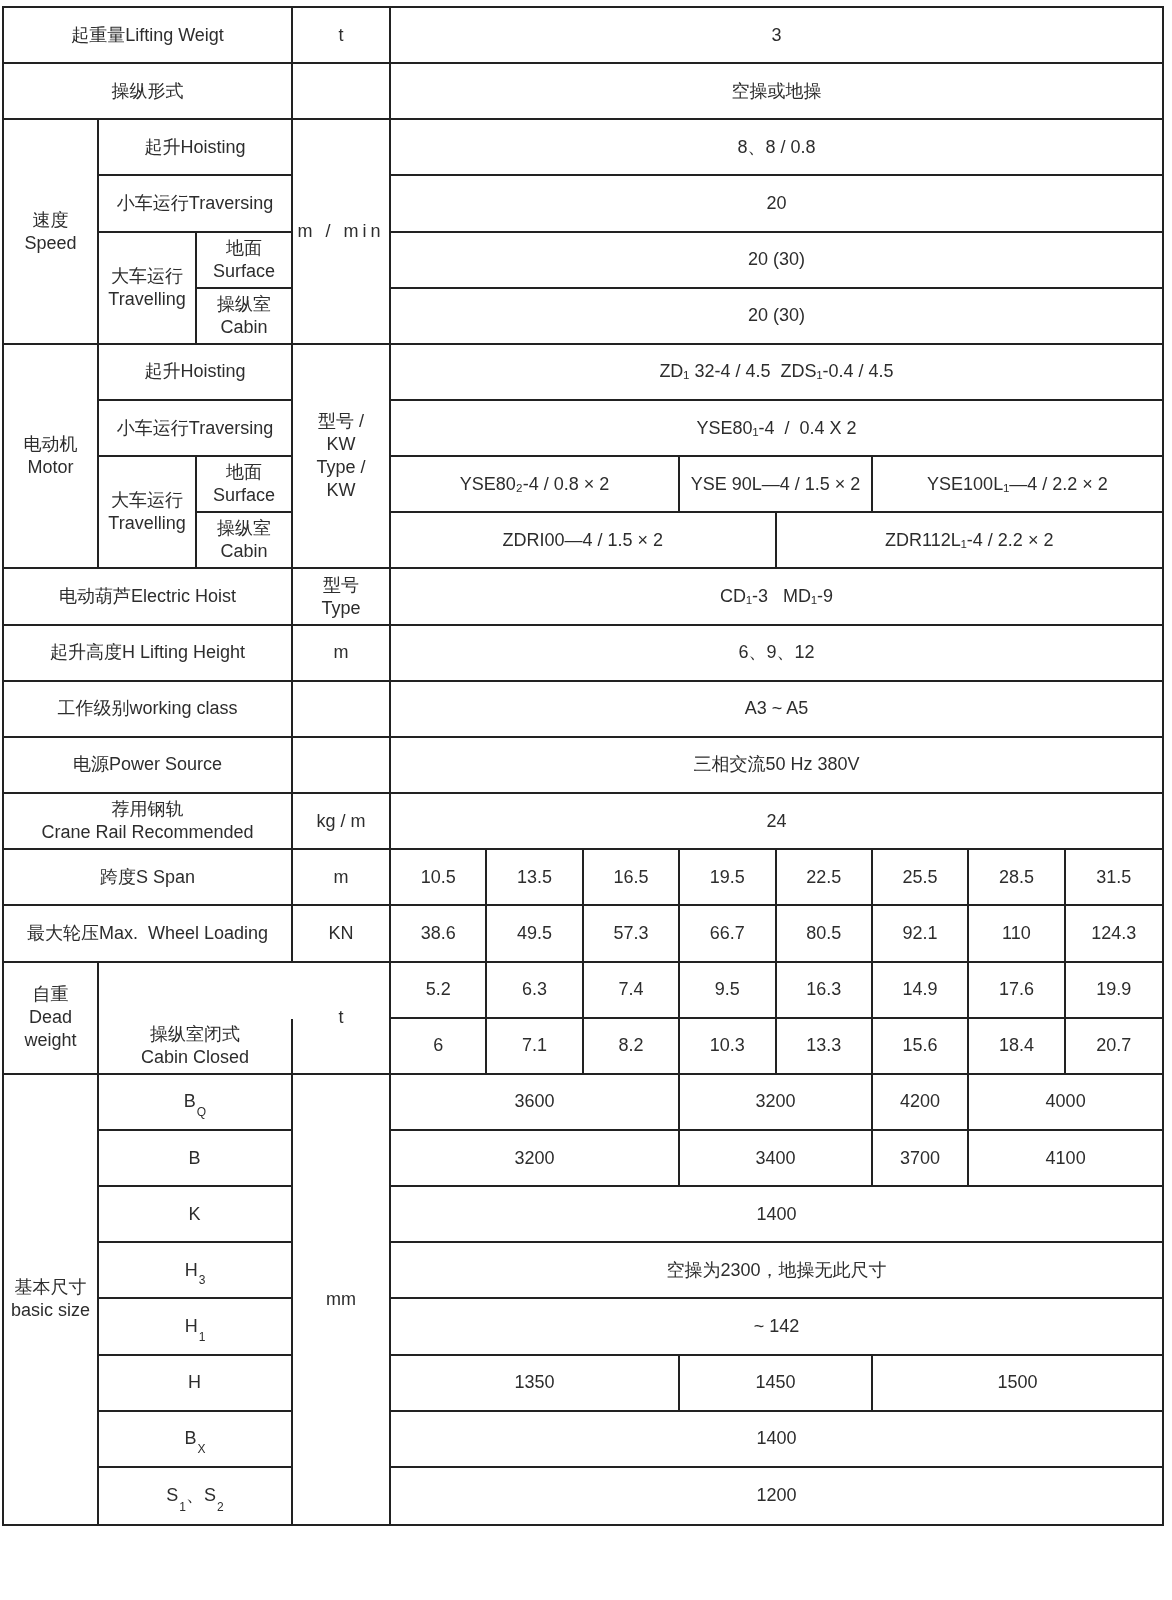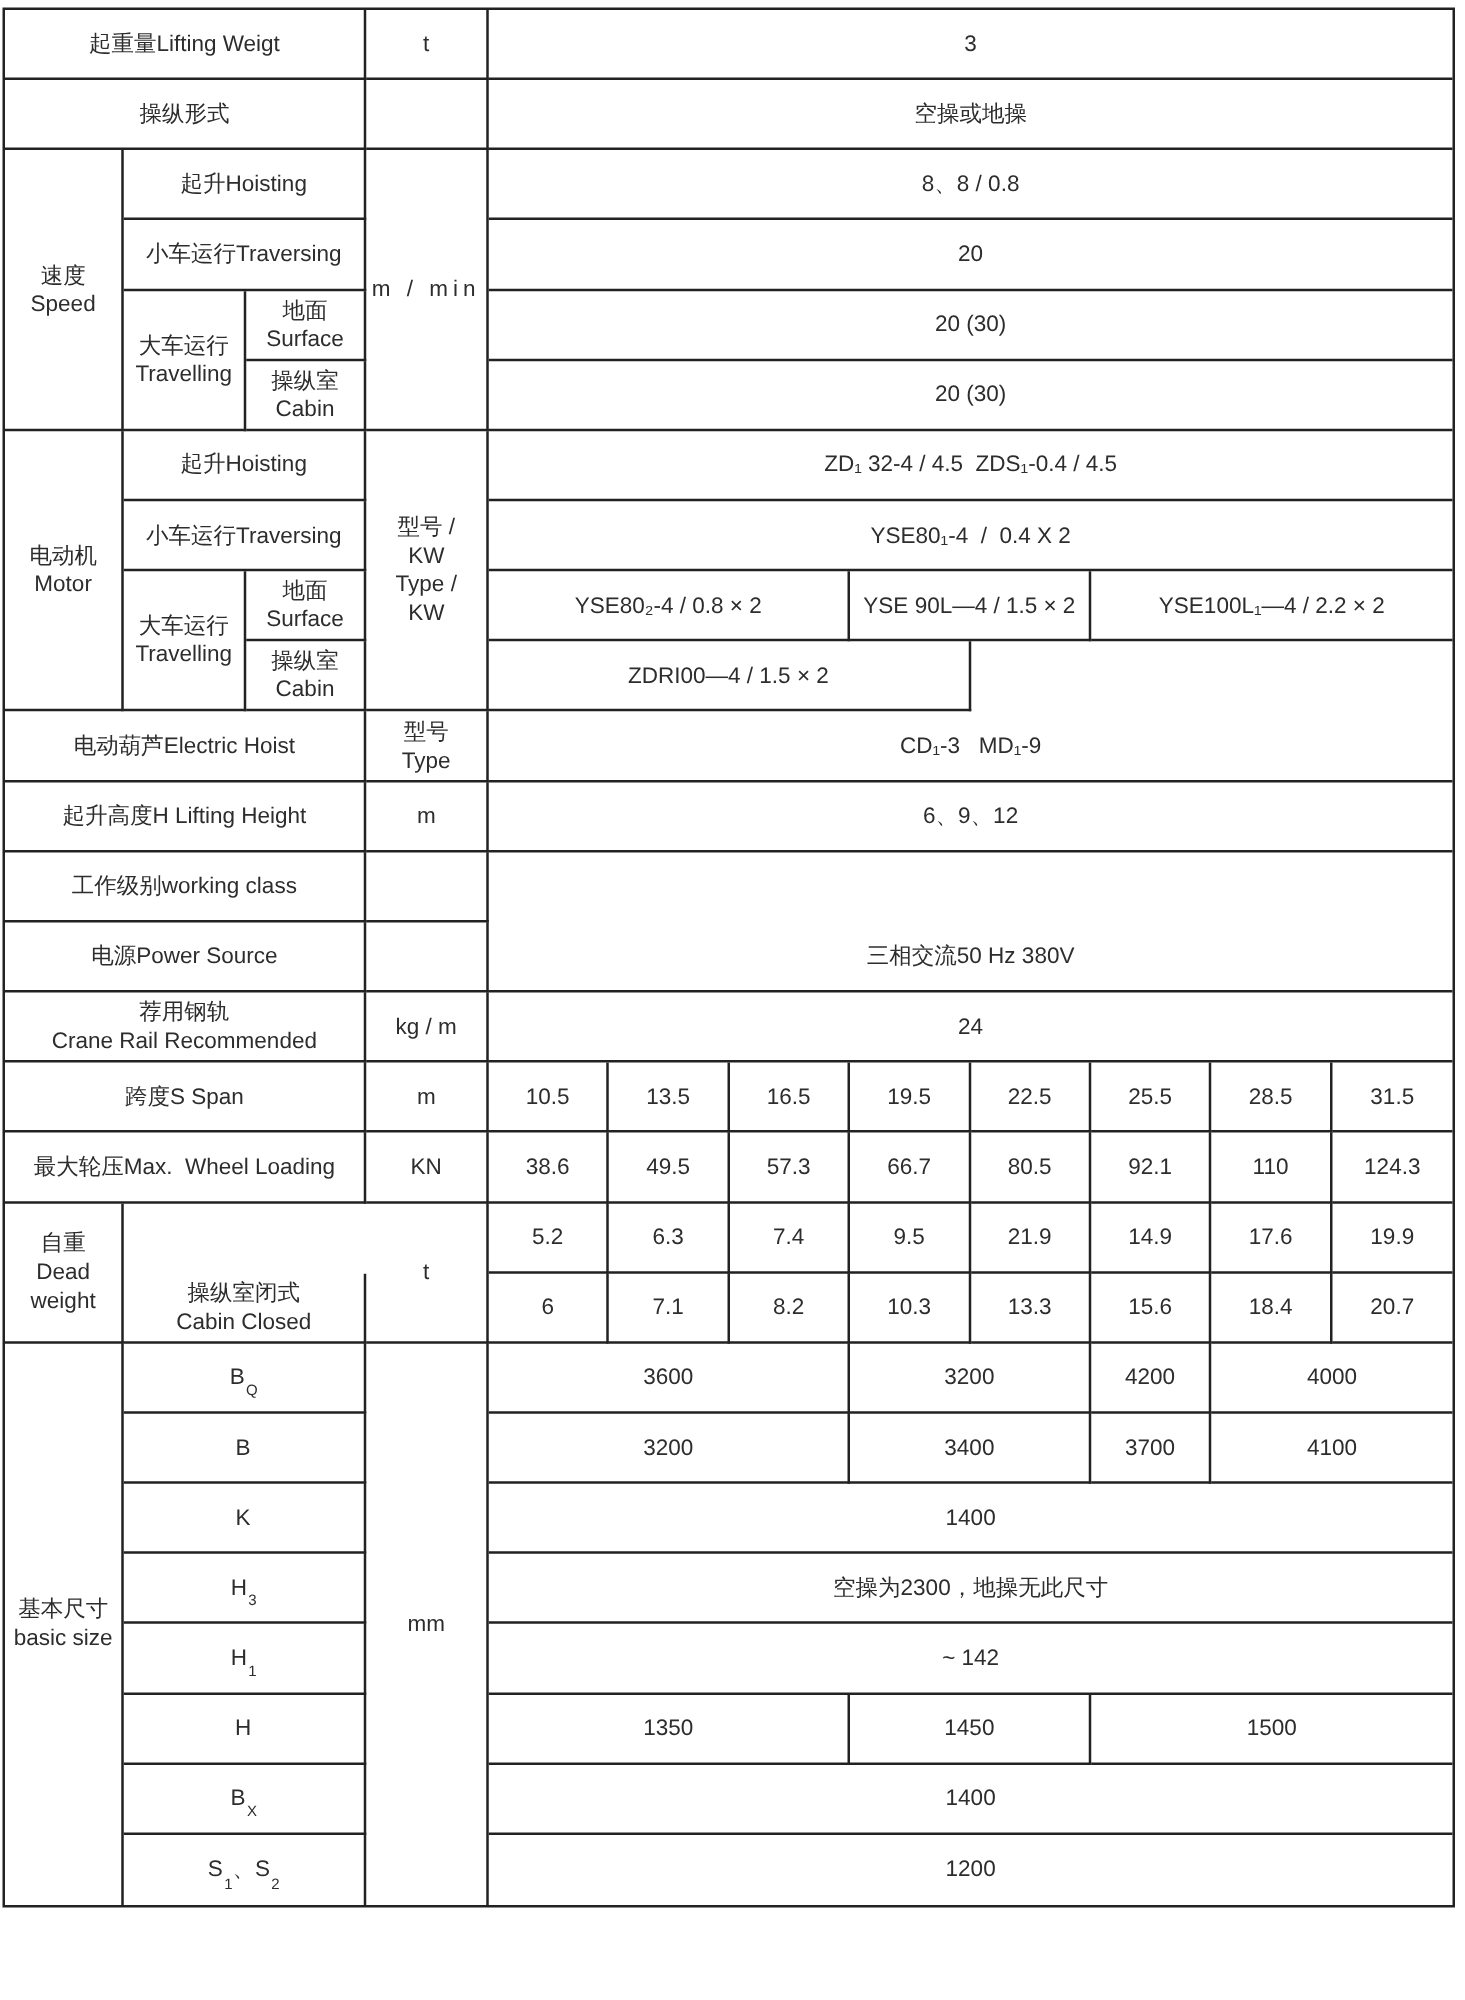--- a/index.html
+++ b/index.html
@@ -80,32 +80,34 @@
   <div class="c" style="grid-area:9/2/11/3">大车运行
 Travelling</div>
   <div class="c" style="grid-area:9/3/10/4">地面
 Surface</div>
   <div class="c" style="grid-area:9/5/10/8">YSE80₂-4 / 0.8 × 2</div>
   <div class="c" style="grid-area:9/8/10/10">YSE 90L—4 / 1.5 × 2</div>
   <div class="c er" style="grid-area:9/10/10/13">YSE100L₁—4 / 2.2 × 2</div>
   <div class="c" style="grid-area:10/3/11/4">操纵室
 Cabin</div>
   <div class="c" style="grid-area:10/5/11/9">ZDRI00—4 / 1.5 × 2</div>
+  <div class="c er" style="grid-area:10/9/11/13">ZDR112L₁-4 / 2.2 × 2</div>
 
   <div class="c" style="grid-area:11/1/12/4">电动葫芦Electric Hoist</div>
   <div class="c" style="grid-area:11/4/12/5">型号
 Type</div>
   <div class="c er" style="grid-area:11/5/12/13">CD₁-3   MD₁-9</div>
 
   <div class="c" style="grid-area:12/1/13/4">起升高度H Lifting Height</div>
   <div class="c" style="grid-area:12/4/13/5">m</div>
   <div class="c er" style="grid-area:12/5/13/13">6、9、12</div>
 
   <div class="c" style="grid-area:13/1/14/4">工作级别working class</div>
   <div class="c" style="grid-area:13/4/14/5"></div>
+  <div class="c er" style="grid-area:13/5/14/13">A3 ~ A5</div>
 
   <div class="c" style="grid-area:14/1/15/4">电源Power Source</div>
   <div class="c" style="grid-area:14/4/15/5"></div>
   <div class="c er" style="grid-area:14/5/15/13">三相交流50 Hz 380V</div>
 
   <div class="c" style="grid-area:15/1/16/4">荐用钢轨
 Crane Rail Recommended</div>
   <div class="c" style="grid-area:15/4/16/5">kg / m</div>
   <div class="c er" style="grid-area:15/5/16/13">24</div>
 
@@ -132,21 +134,21 @@
   <div class="c er" style="grid-area:17/12/18/13">124.3</div>
 
   <div class="c" style="grid-area:18/1/20/2">自重
 Dead
 weight</div>
   <div class="c" style="grid-area:18/4/20/5">t</div>
   <div class="c" style="grid-area:18/5/19/6">5.2</div>
   <div class="c" style="grid-area:18/6/19/7">6.3</div>
   <div class="c" style="grid-area:18/7/19/8">7.4</div>
   <div class="c" style="grid-area:18/8/19/9">9.5</div>
-  <div class="c" style="grid-area:18/9/19/10">21.9</div>
+  <div class="c" style="grid-area:18/9/19/10">16.3</div>
   <div class="c" style="grid-area:18/10/19/11">14.9</div>
   <div class="c" style="grid-area:18/11/19/12">17.6</div>
   <div class="c er" style="grid-area:18/12/19/13">19.9</div>
   <div class="c" style="grid-area:19/2/20/4">操纵室闭式
 Cabin Closed</div>
   <div class="c" style="grid-area:19/5/20/6">6</div>
   <div class="c" style="grid-area:19/6/20/7">7.1</div>
   <div class="c" style="grid-area:19/7/20/8">8.2</div>
   <div class="c" style="grid-area:19/8/20/9">10.3</div>
   <div class="c" style="grid-area:19/9/20/10">13.3</div>

